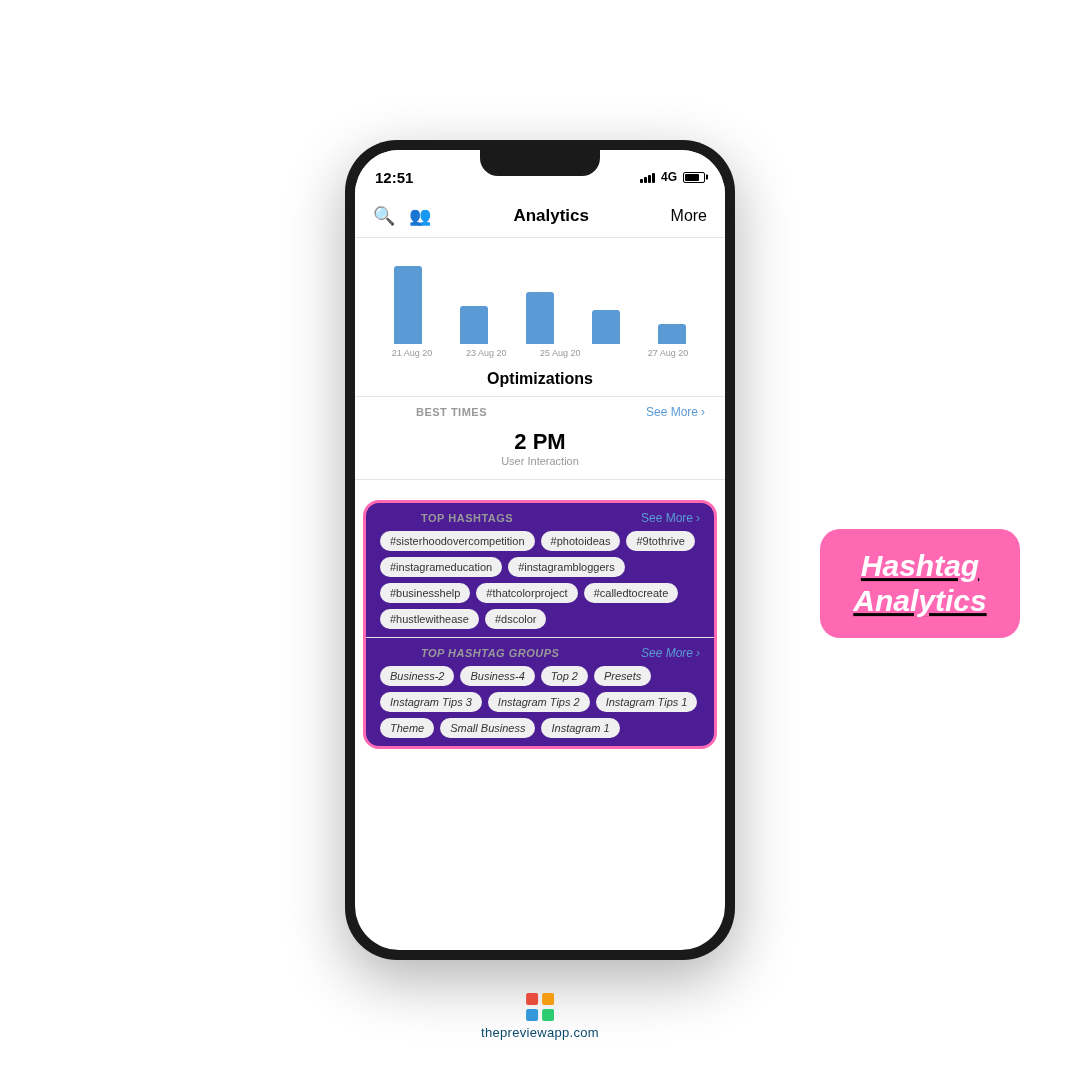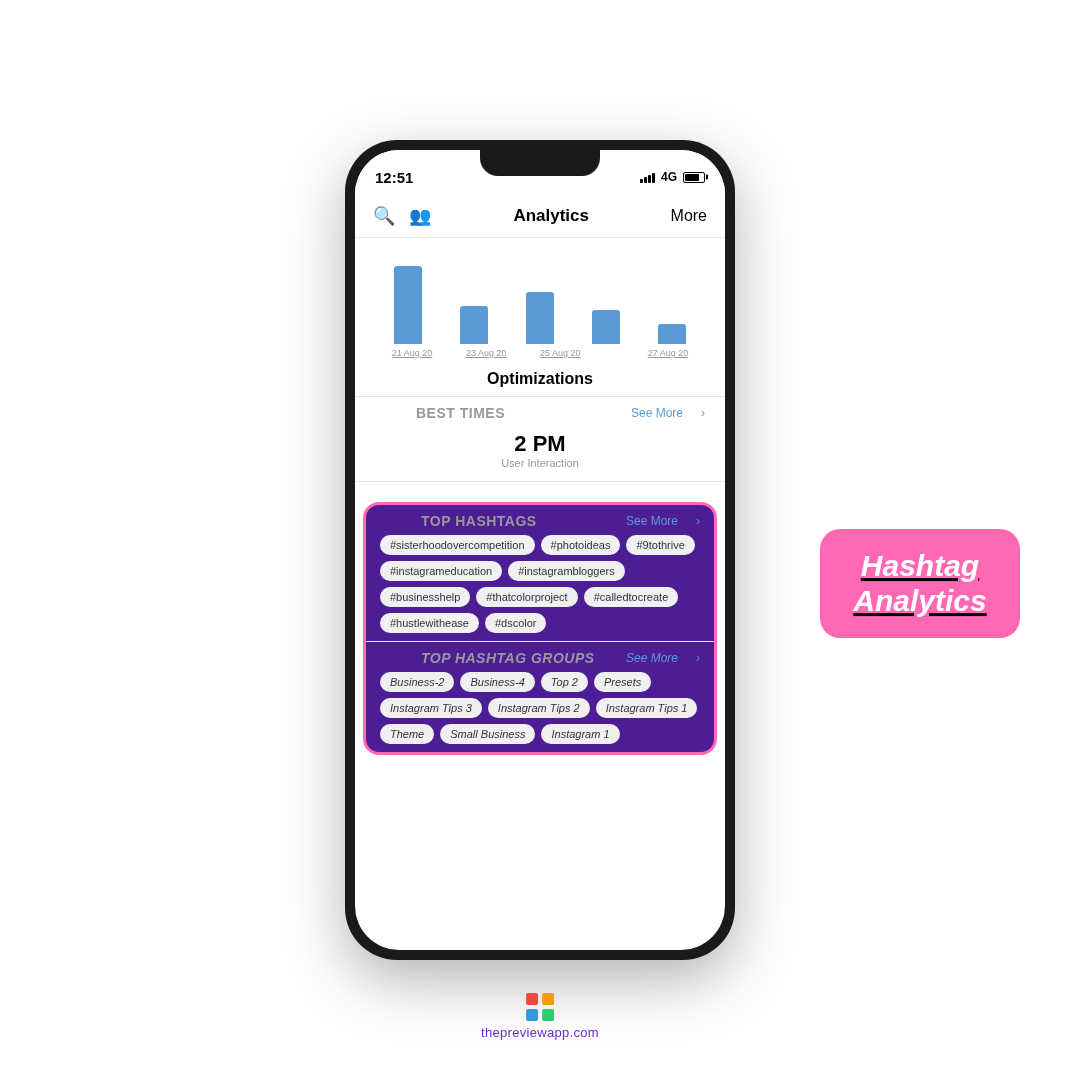--- a/index.html
+++ b/index.html
@@ -153,21 +153,20 @@
     .chart-labels {
       display: flex;
       justify-content: space-around;
       padding-top: 4px;
     }
 
     .chart-label {
       font-size: 9px;
       color: #999;
       text-align: center;
-      text-decoration: underline;
     }
 
     
     .optimizations-header {
       width: 100%;
       padding: 12px 20px 8px 20px;
       text-align: center;
       border-bottom: 1px solid #e5e5e5;
     }
 
@@ -185,34 +184,34 @@
     }
 
     .section-row {
       display: flex;
       align-items: center;
       justify-content: space-between;
       margin-bottom: 6px;
     }
 
     .section-label {
-      font-size: 14px;
+      font-size: 11px;
       font-weight: 700;
       color: #999;
       letter-spacing: 0.5px;
       text-transform: uppercase;
       padding-left: 41px;
     }
 
     .see-more-link {
       font-size: 12px;
       color: #5B9BD5;
       display: flex;
       align-items: flex-start;
-      gap: 18px;
+      gap: 3px;
     }
 
     .times-row {
       display: flex;
       align-items: center;
     }
 
     .time-block {
       flex: 1;
       text-align: center;
@@ -321,21 +320,21 @@
       gap: 4px;
     }
 
     .footer-logo {
       width: 28px;
       height: 28px;
     }
 
     .footer-url {
       font-size: 13px;
-      color: #6d28d9;
+      color: #0c4a6e;
       letter-spacing: 0.3px;
     }
 
     
     .signal-icon {
       display: inline-flex;
       align-items: flex-end;
       gap: 1px;
       height: 12px;
     }

